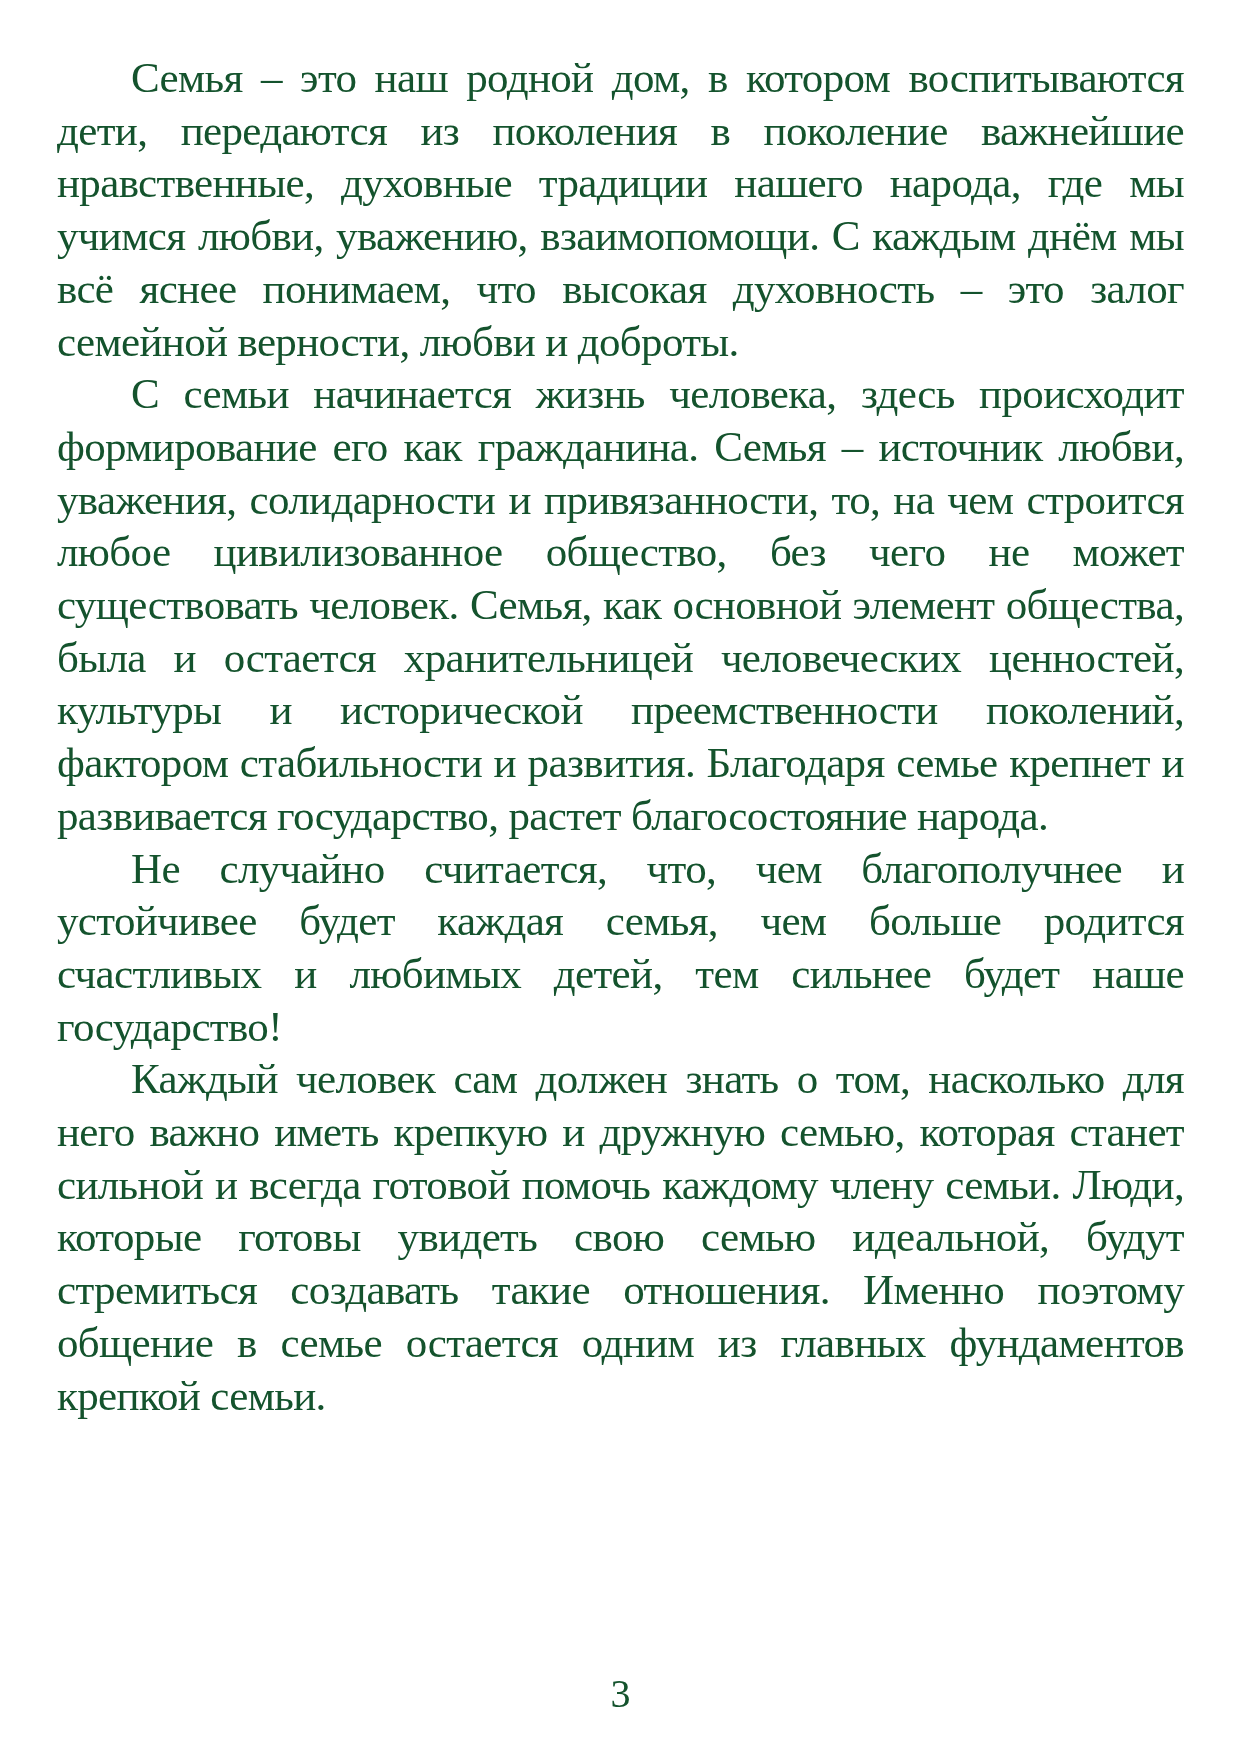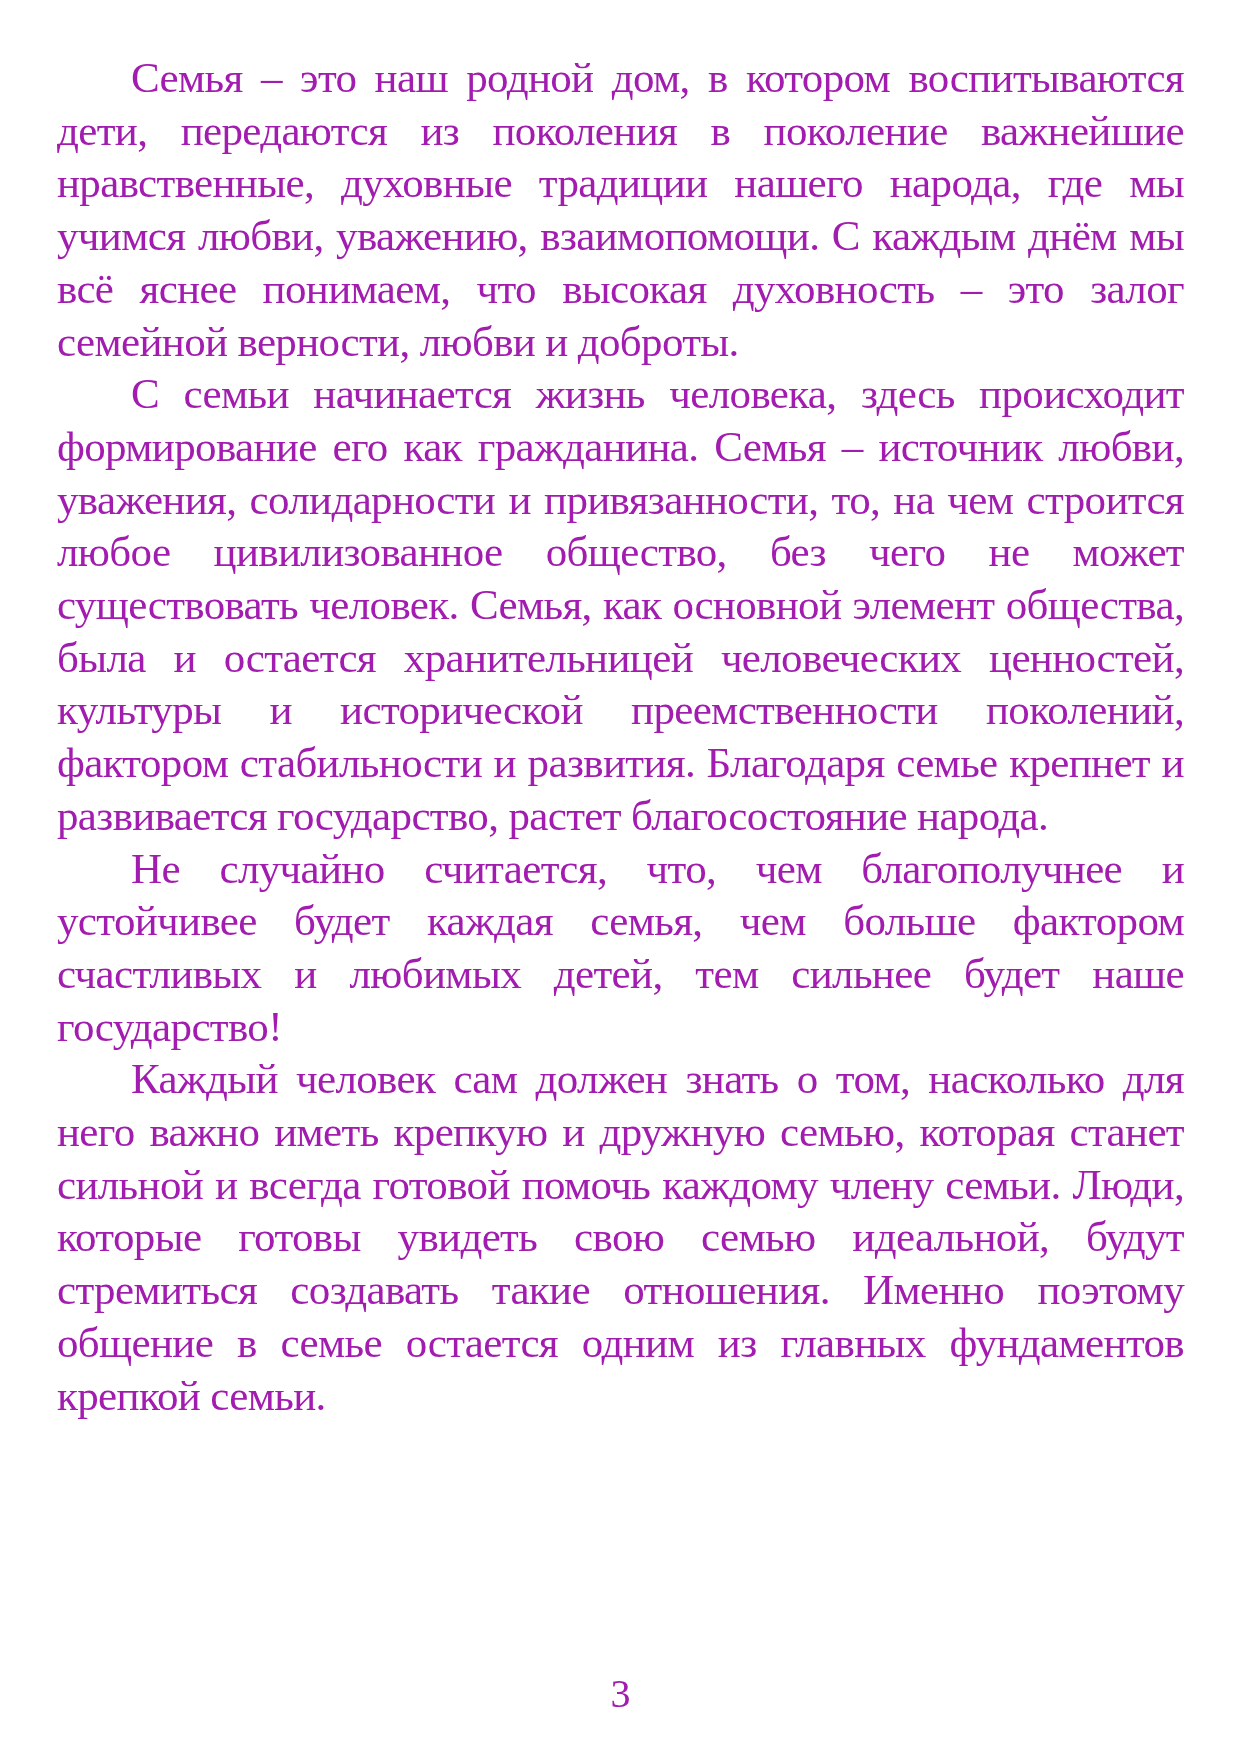--- a/index.html
+++ b/index.html
@@ -6,21 +6,21 @@
     margin: 0;
     padding: 0;
     background: #ffffff;
   }
   .page {
     position: relative;
     width: 1241px;
     height: 1754px;
     background: #ffffff;
     font-family: "Liberation Serif", "DejaVu Serif", serif;
-    color: #a21caf;
+    color: #14532d;
     overflow: hidden;
   }
   .content {
     position: absolute;
     left: 57px;
     top: 52px;
     width: 1127px;
   }
   .content p {
     margin: 0;
@@ -44,17 +44,17 @@
     font-weight: 400;
   }
 </style>
 </head>
 <body>
 
 <div class="page">
   <div class="content">
     <p>Семья – это наш родной дом, в котором воспитываются дети, передаются из поколения в поколение важнейшие нравственные, духовные традиции нашего народа, где мы учимся любви, уважению, взаимопомощи. С каждым днём мы всё яснее понимаем, что высокая духовность – это залог семейной верности, любви и доброты.</p>
     <p>С семьи начинается жизнь человека, здесь происходит формирование его как гражданина. Семья – источник любви, уважения, солидарности и привязанности, то, на чем строится любое цивилизованное общество, без чего не может существовать человек. Семья, как основной элемент общества, была и остается хранительницей человеческих ценностей, культуры и исторической преемственности поколений, фактором стабильности и развития. Благодаря семье крепнет и развивается государство, растет благосостояние народа.</p>
-    <p>Не случайно считается, что, чем благополучнее и устойчивее будет каждая семья, чем больше фактором счастливых и любимых детей, тем сильнее будет наше государство!</p>
+    <p>Не случайно считается, что, чем благополучнее и устойчивее будет каждая семья, чем больше родится счастливых и любимых детей, тем сильнее будет наше государство!</p>
     <p>Каждый человек сам должен знать о том, насколько для него важно иметь крепкую и дружную семью, которая станет сильной и всегда готовой помочь каждому члену семьи. Люди, которые готовы увидеть свою семью идеальной, будут стремиться создавать такие отношения. Именно поэтому общение в семье остается одним из главных фундаментов крепкой семьи.</p>
   </div>
   <div class="page-number">3</div>
 </div>
 
 </body></html>

